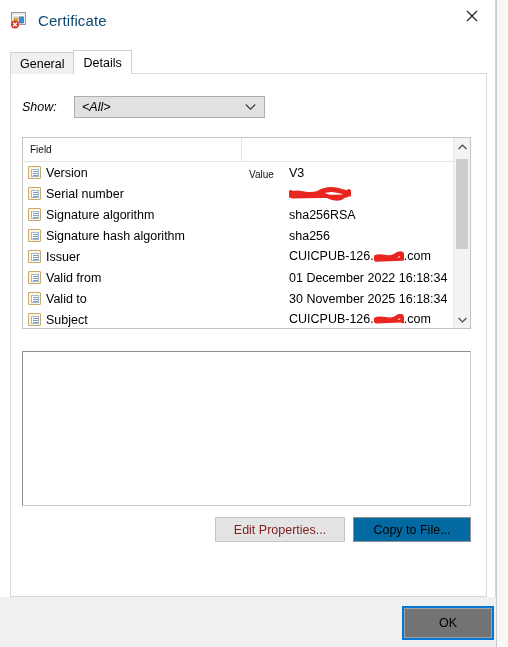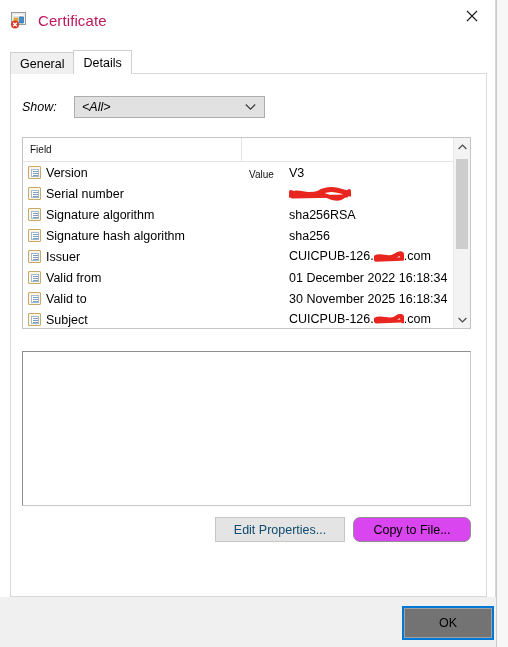--- a/index.html
+++ b/index.html
@@ -47,21 +47,21 @@
   .title-icon {
     position: relative;
     width: 20px;
     height: 18px;
     margin-left: 10px;
     margin-right: 8px;
     flex: none;
   }
   .title-text {
     font-size: 15px;
-    color: #be185d;
+    color: #0c4a6e;
     letter-spacing: 0.1px;
     white-space: nowrap;
   }
   .close-btn {
     position: absolute;
     right: 0;
     top: 0;
     width: 46px;
     height: 32px;
     display: flex;
@@ -333,28 +333,27 @@
     font-family: "Liberation Sans", sans-serif;
     font-size: 12.5px;
     color: #000;
     display: flex;
     align-items: center;
     justify-content: center;
     cursor: default;
     white-space: nowrap;
   }
   .btn.disabled {
-    color: #0c4a6e;
+    color: #7f1d1d;
     border-color: #c6c6c6;
     background: #e4e4e4;
   }
   .btn.plain {
-    background: #d946ef;
+    background: #0369a1;
     border-color: #8f8f8f;
-    border-radius: 7px;
   }
   #edit-props-btn {
     position: absolute;
     left: 204px;
     top: 443px;
     width: 130px;
   }
   #copy-file-btn {
     position: absolute;
     left: 342px;

